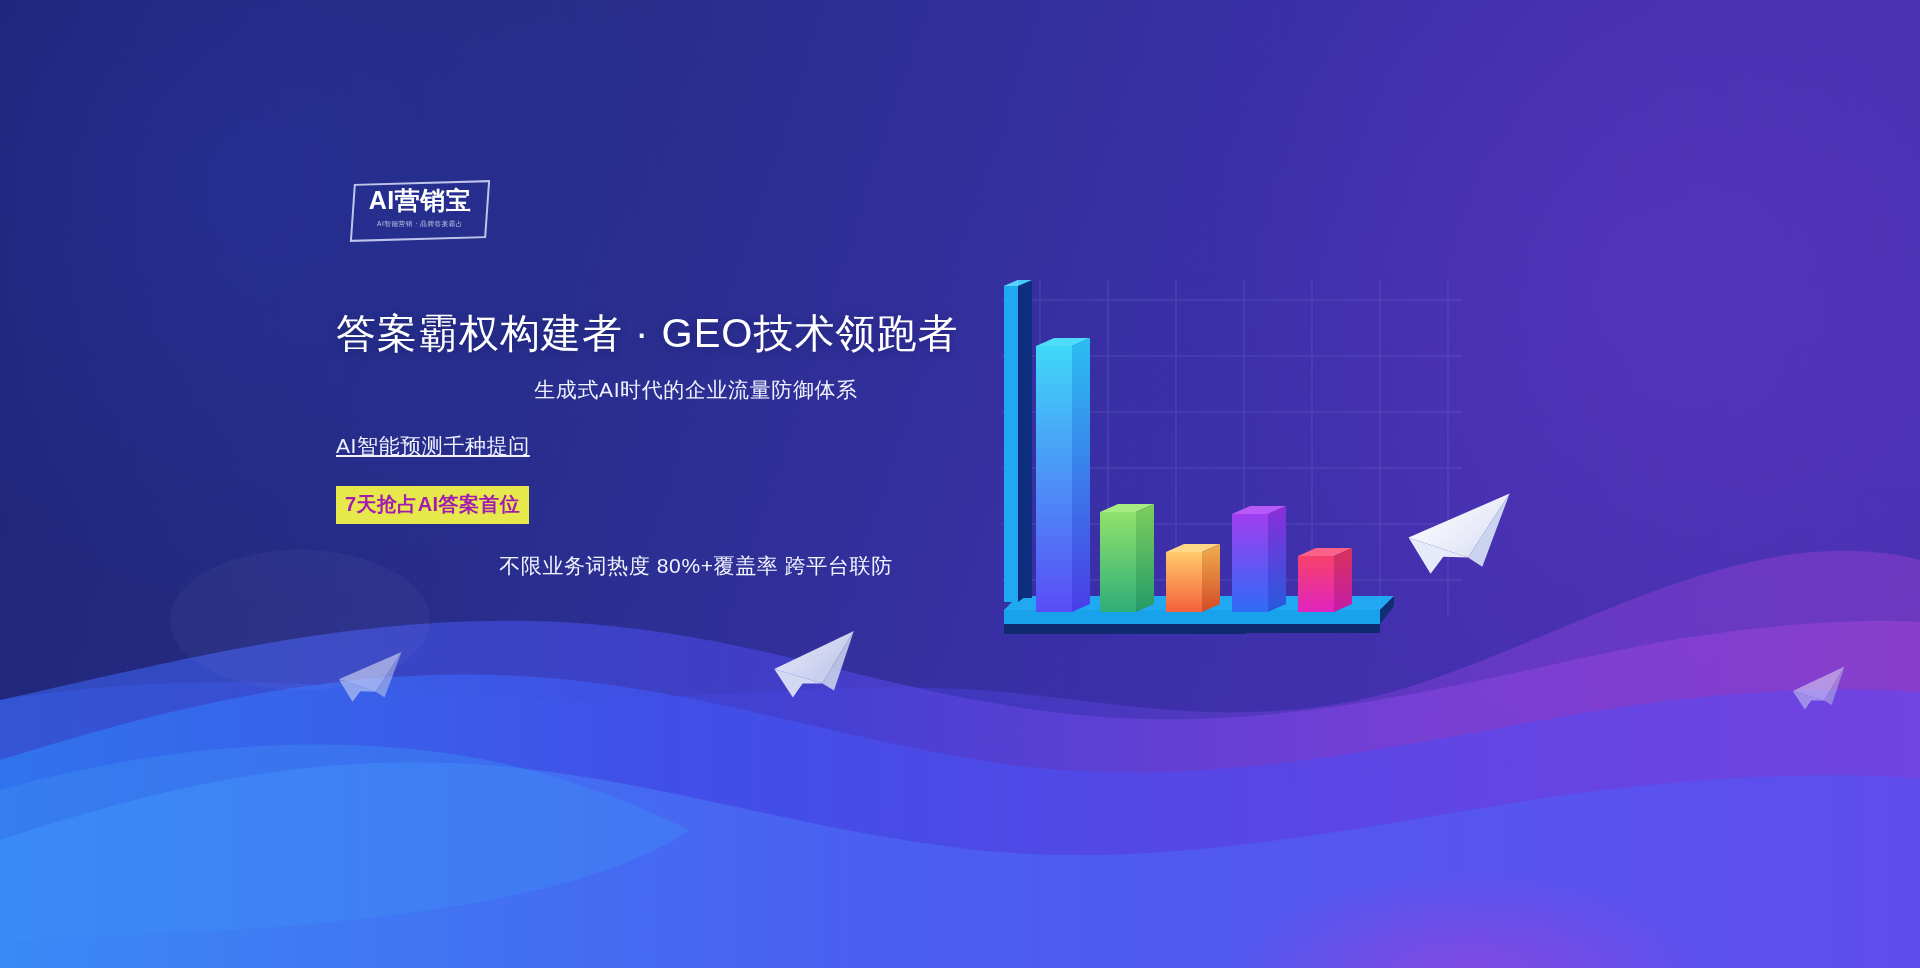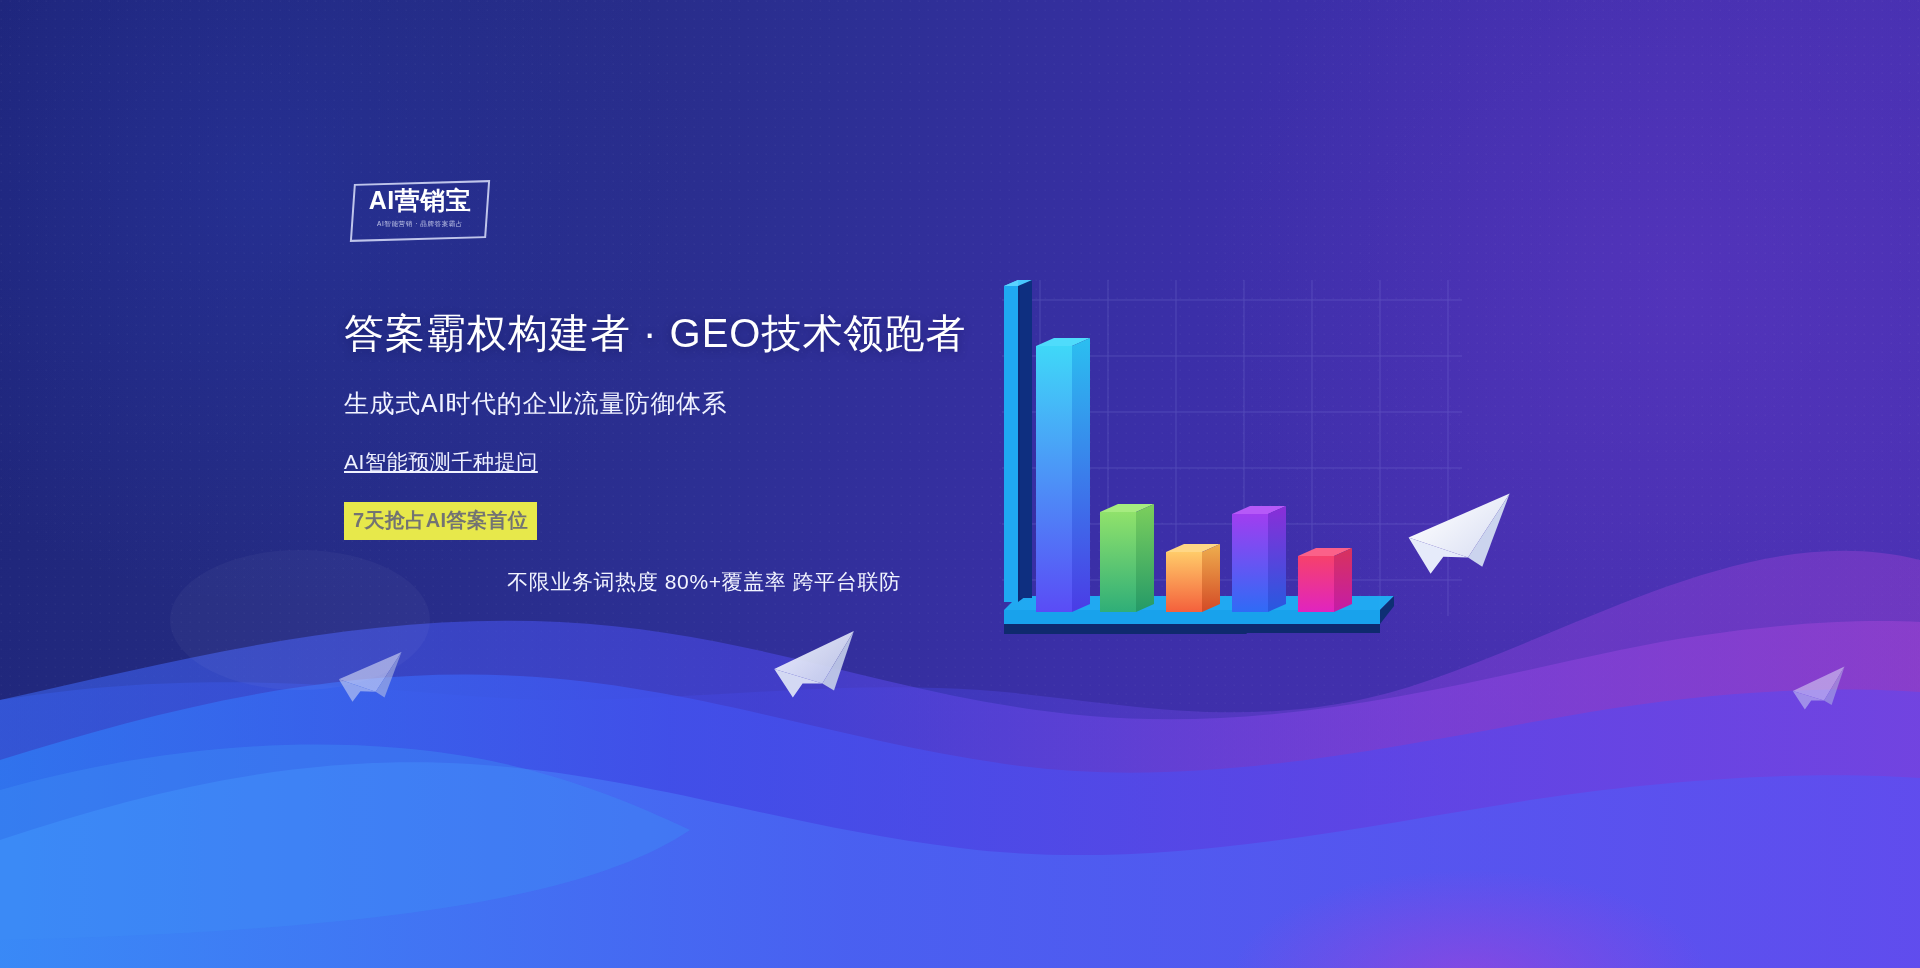--- a/index.html
+++ b/index.html
@@ -68,48 +68,49 @@
   }
   .logo-sub {
     position:absolute; left:0; right:0; top:38px;
     text-align:center;
     color:rgba(232,236,255,.78);
     font-size:6.5px; letter-spacing:.6px;
     white-space:nowrap;
   }
 
   
-  .copy { position:absolute; left:344px; top:310px; width:720px; }
+  .copy { position:absolute; left:336px; top:310px; width:720px; }
 
   .headline {
     color:#ffffff;
     font-size:40px; font-weight:400;
     line-height:1.18;
     letter-spacing:1px;
     white-space:nowrap;
     text-shadow:0 2px 10px rgba(10,12,60,.35);
   }
   .sub1 {
-    margin-top:30px;
+    margin-top:19px;
     color:#f0f2ff;
-    font-size:25px; font-weight:400; letter-spacing:.6px;
-    white-space:nowrap;
+    font-size:21px; font-weight:400; letter-spacing:.6px;
+    white-space:nowrap;
+    text-align:center;
   }
   .sub2 {
     margin-top:28px;
     color:#f0f2ff;
     font-size:21px; font-weight:400; letter-spacing:.6px;
     white-space:nowrap;
     text-decoration:underline;
   }
   .hl-row { margin-top:26px; }
   .highlight {
     display:inline-block;
     background:#e7e84b;
-    color:#737373;
+    color:#a21caf;
     font-size:20px; font-weight:700; letter-spacing:.4px;
     padding:5px 9px 6px 9px;
     white-space:nowrap;
   }
   .sub3 {
     margin-top:28px;
     color:#f2f4ff;
     font-size:21px; font-weight:400; letter-spacing:.6px;
     white-space:nowrap;
     text-align:center;

